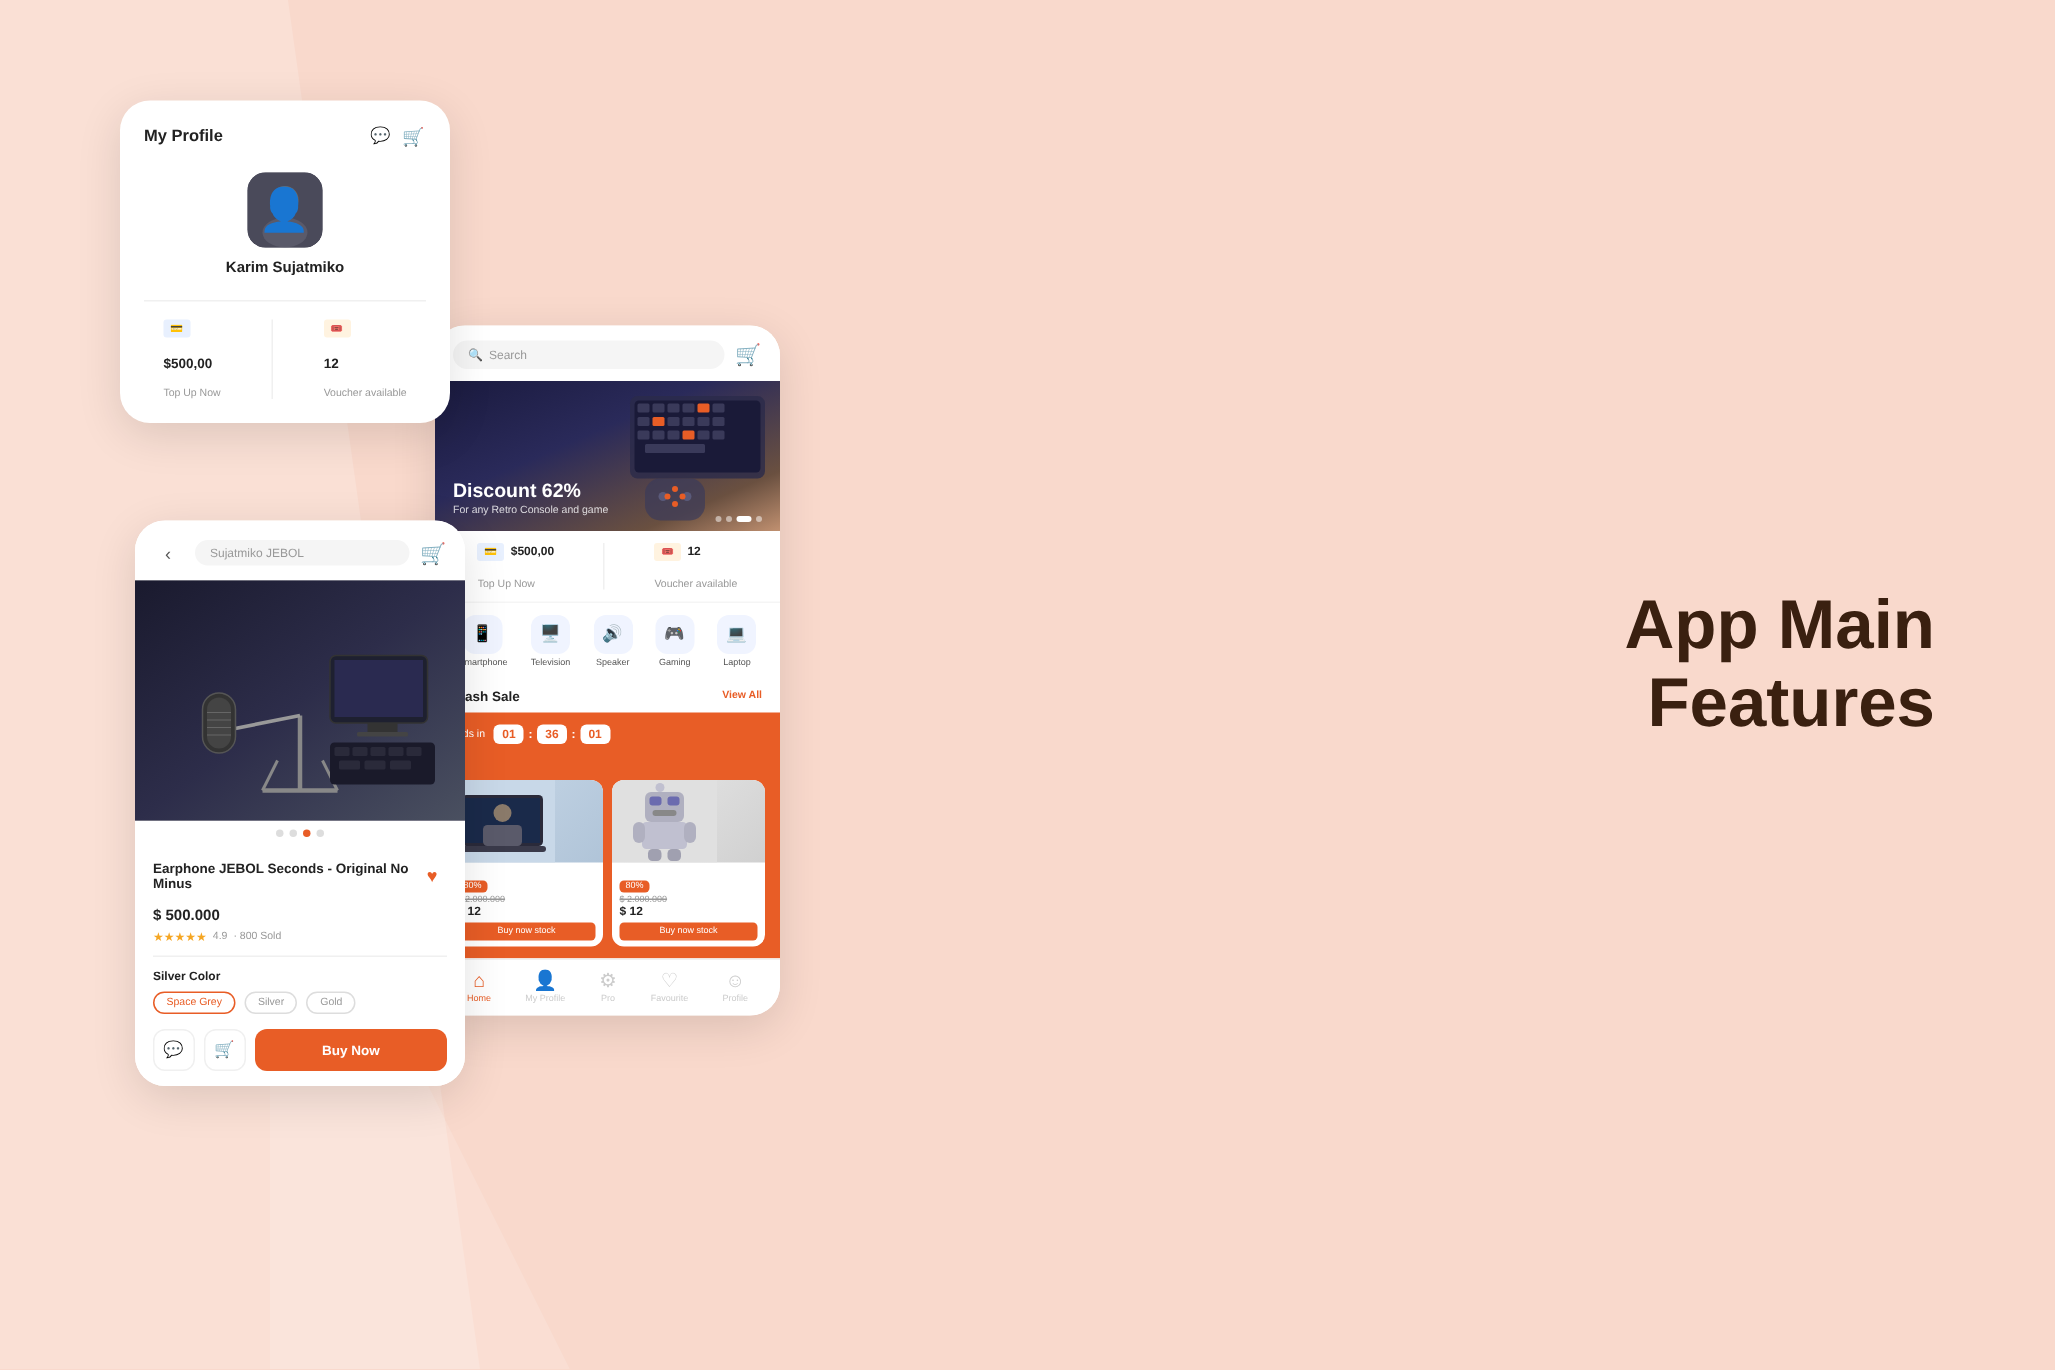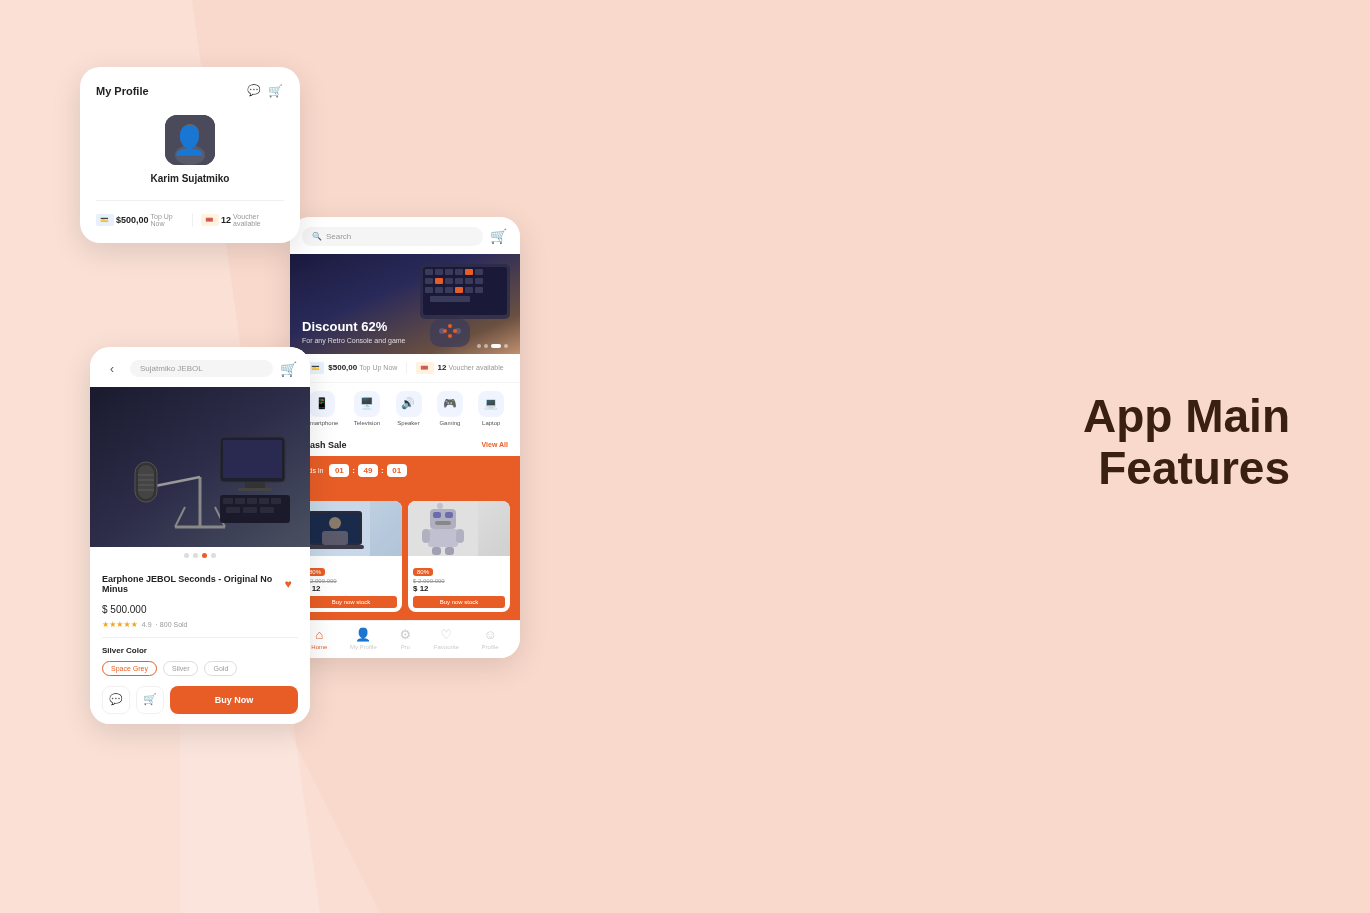--- a/index.html
+++ b/index.html
@@ -143,23 +143,22 @@
     .profile-stats {
       display: flex;
       justify-content: space-around;
       border-top: 1px solid #f0f0f0;
       padding-top: 12px;
       gap: 8px;
     }
 
     .stat-item {
       display: flex;
-      flex-direction: row;
-      align-items: center;
-      gap: 2px;
+      flex-direction: column;
+      gap: 12px;
     }
 
     .stat-icon-row {
       display: flex;
       align-items: center;
       gap: 4px;
     }
 
     .stat-icon {
       width: 18px;
@@ -268,21 +267,21 @@
 
     .product-name {
       font-size: 9px;
       font-weight: 600;
       color: #222;
       margin-bottom: 6px;
     }
 
     .product-price {
       font-size: 14px;
-      font-weight: 400;
+      font-weight: 700;
       color: #222;
       margin-bottom: 4px;
     }
 
     .product-price span {
       font-size: 10px;
     }
 
     .product-rating {
       display: flex;
@@ -938,21 +937,21 @@
         <span class="flash-sale-title">Flash Sale</span>
         <span class="view-all">View All</span>
       </div>
 
       <div class="flash-sale-area">
         <div class="timer-row">
           <span class="ends-in">Ends in</span>
           <div class="timer-blocks">
             <div class="timer-block">01</div>
             <span class="timer-sep">:</span>
-            <div class="timer-block">49</div>
+            <div class="timer-block">36</div>
             <span class="timer-sep">:</span>
             <div class="timer-block">01</div>
           </div>
         </div>
         <div class="flash-products">
           <div class="flash-product-card">
             <div class="flash-product-img laptop">
               <svg width="70" height="55" viewBox="0 0 70 55">
                 <rect width="70" height="55" fill="#c8d8e8"></rect>
 

